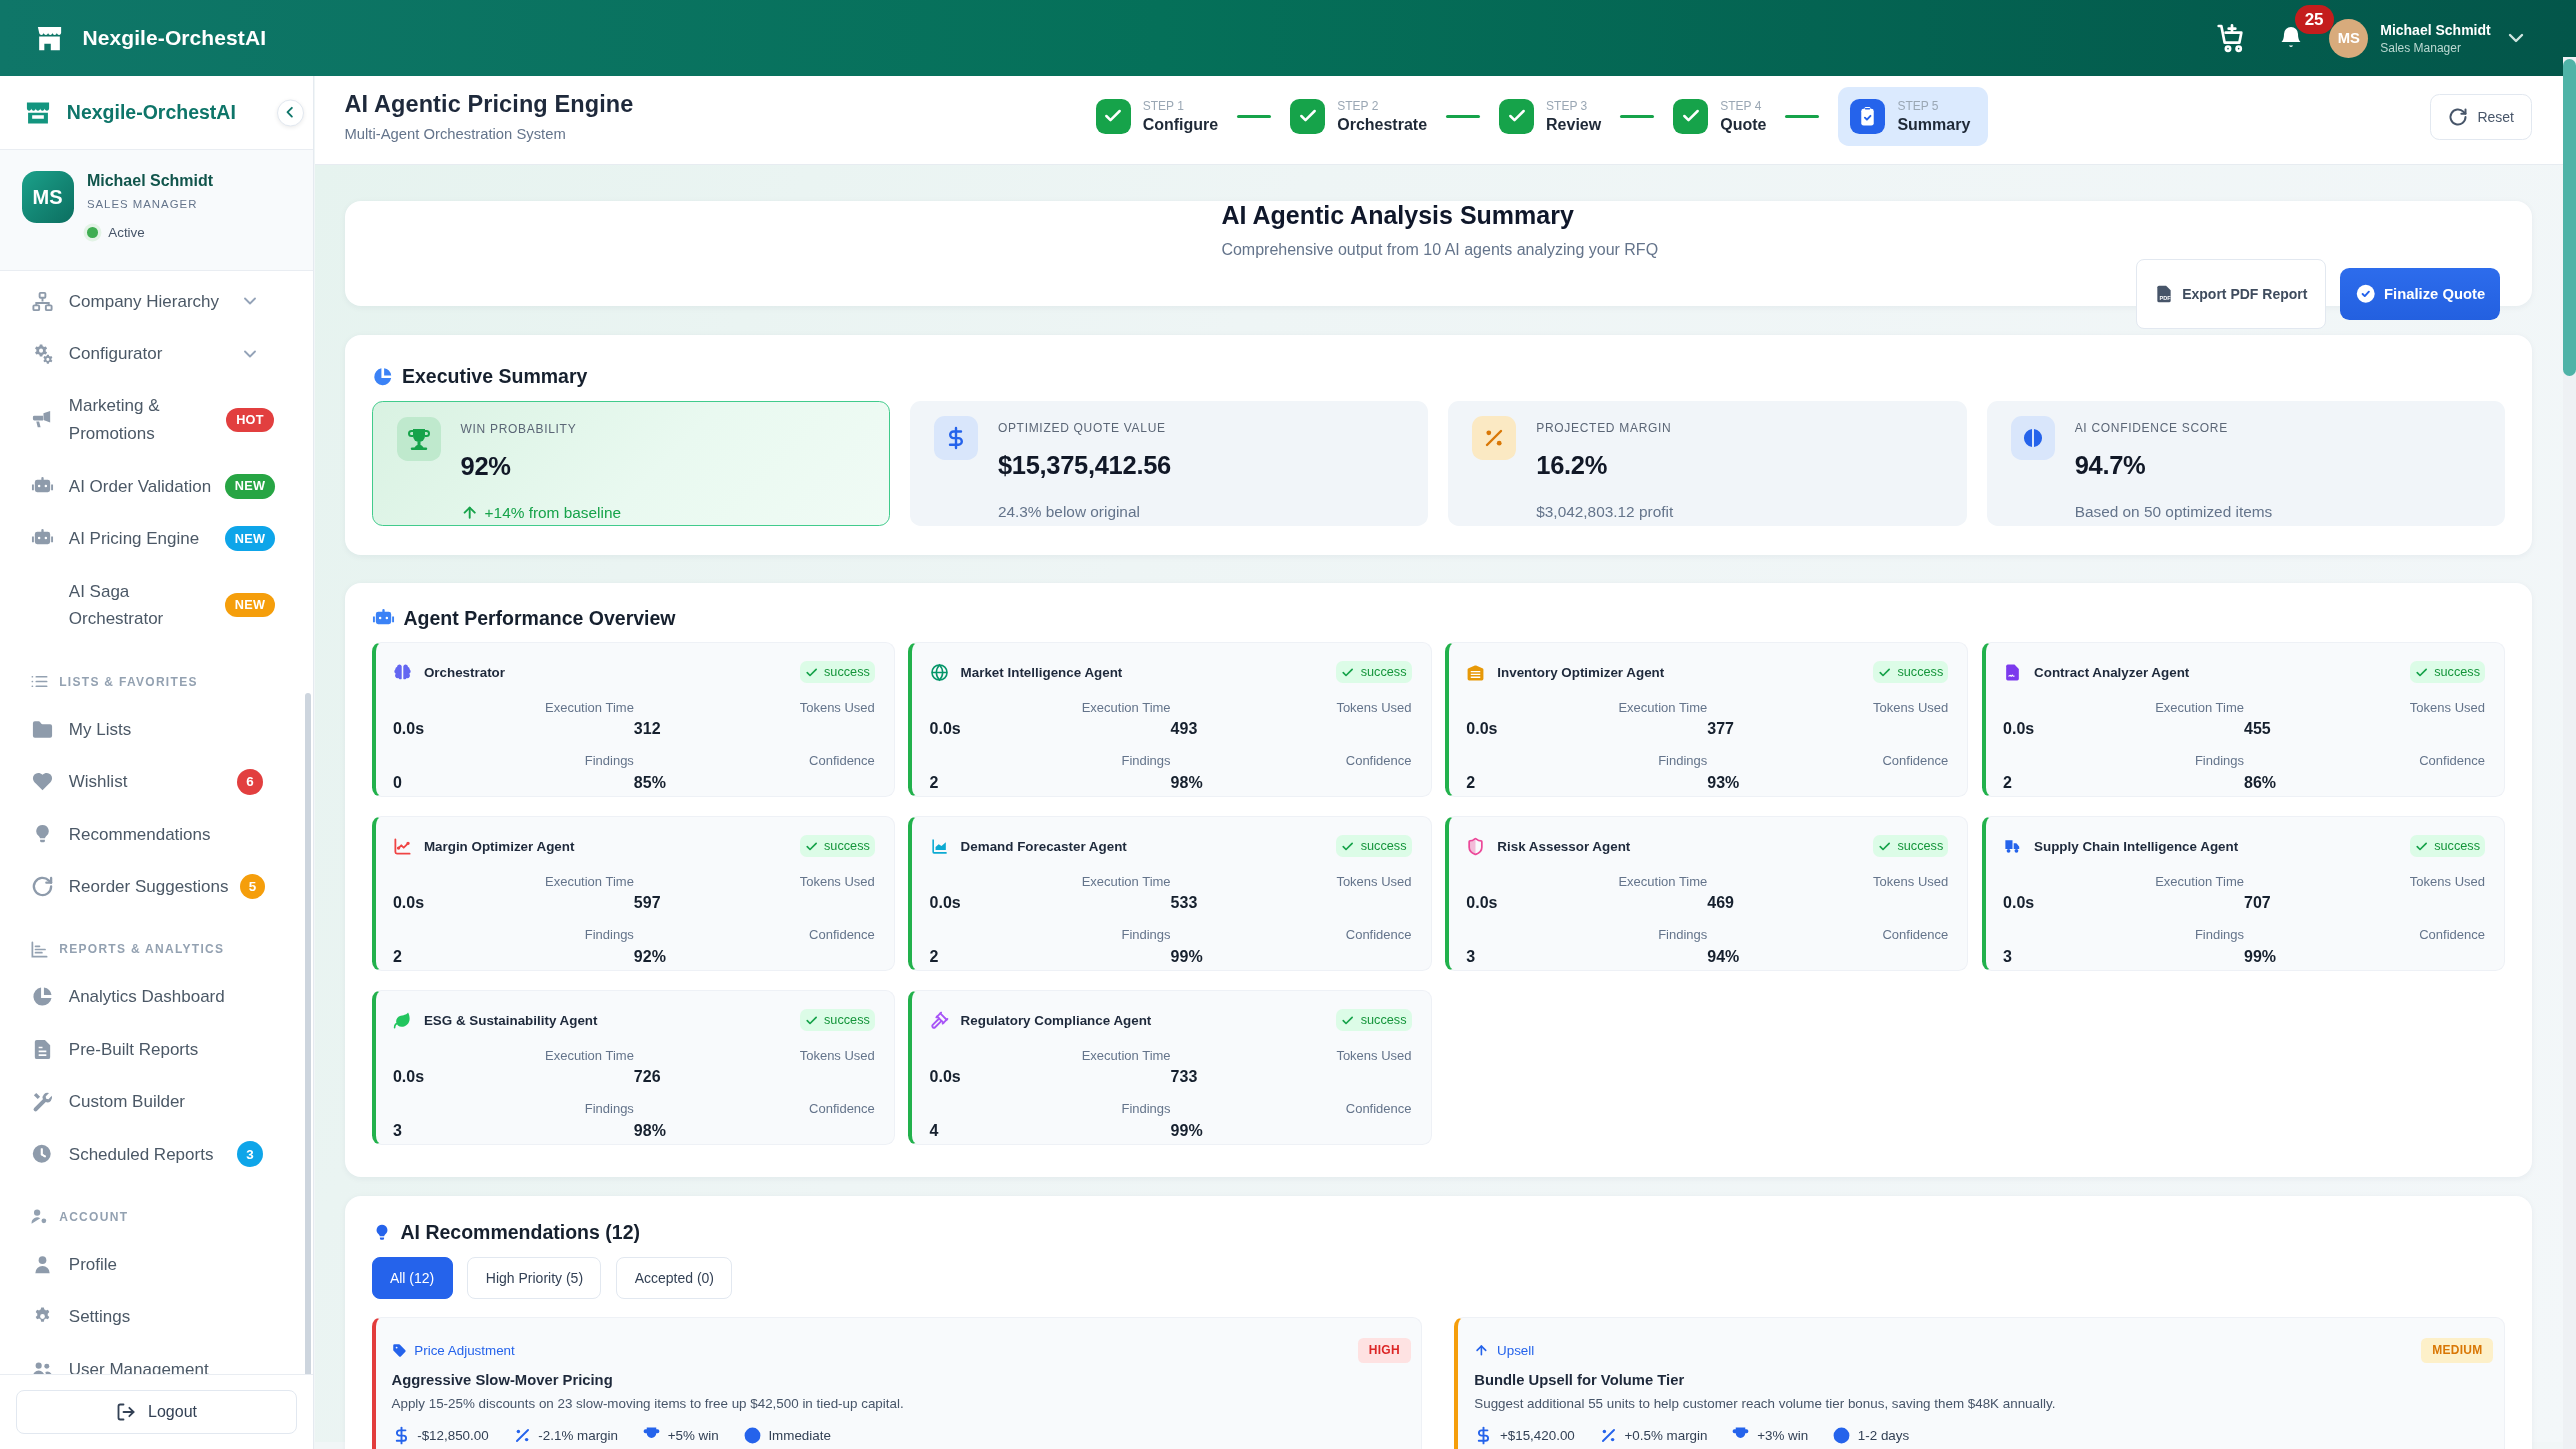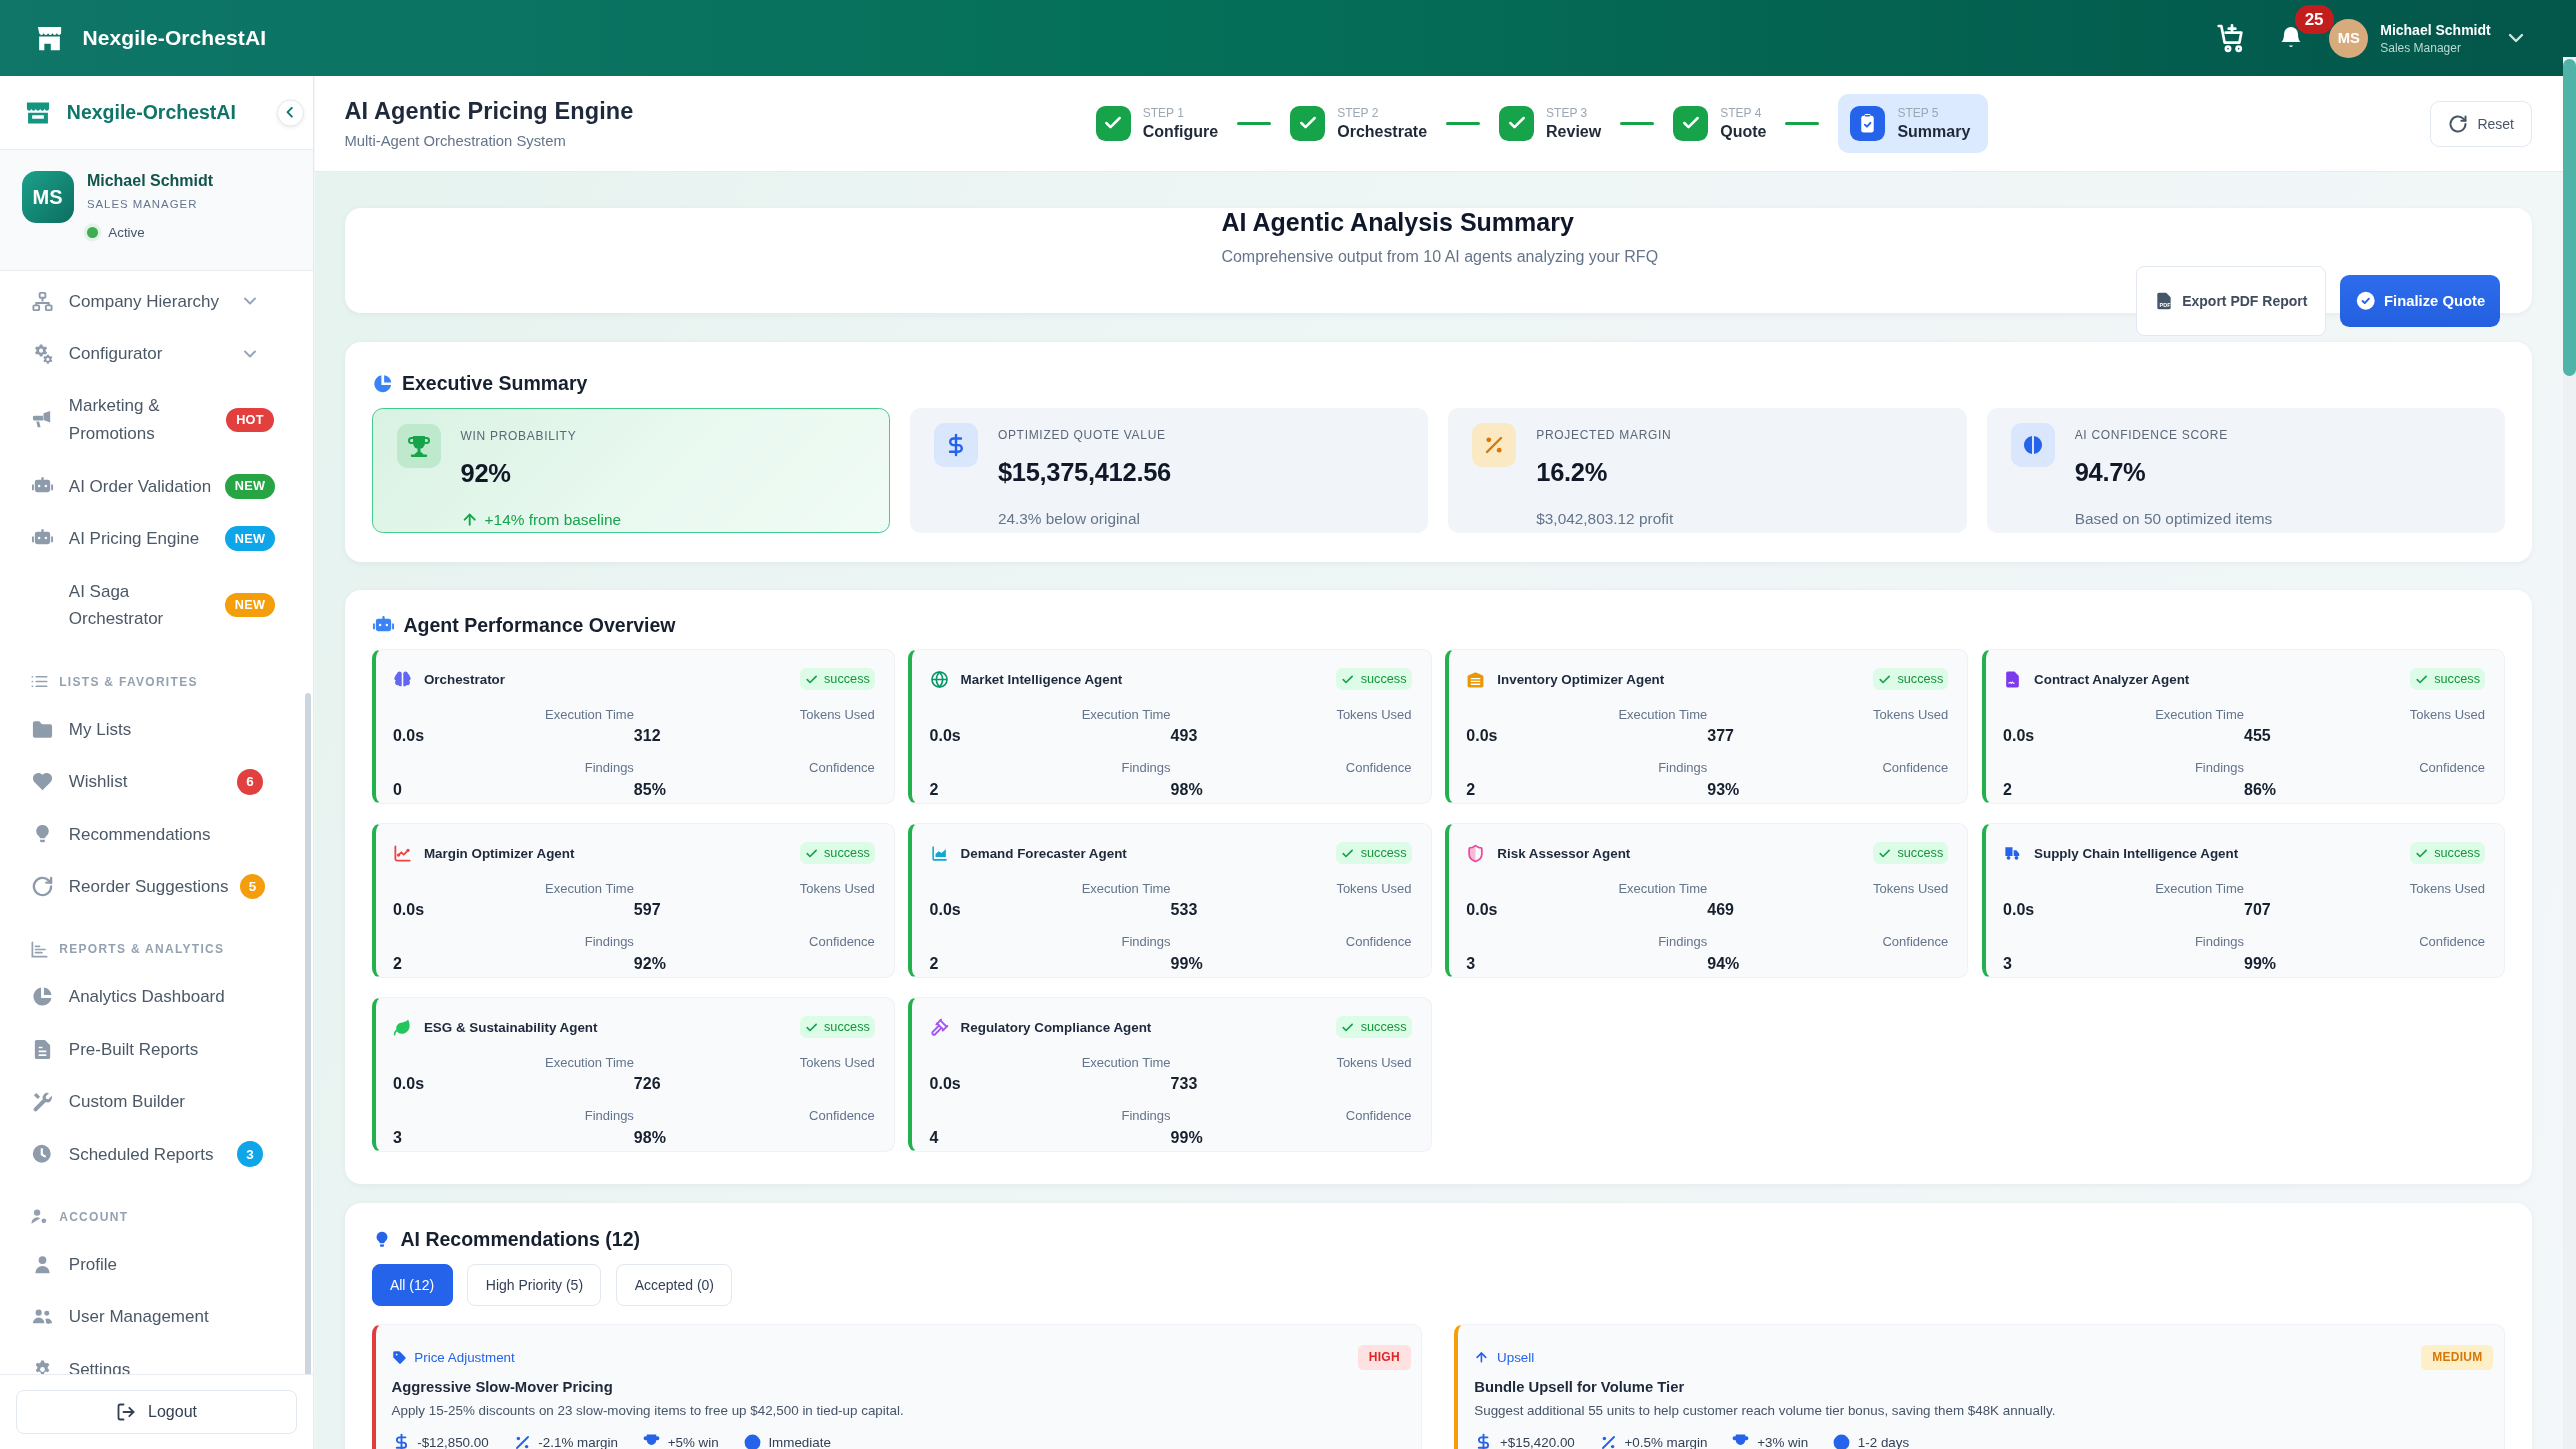--- a/index.html
+++ b/index.html
@@ -43,21 +43,21 @@
 .b-green { background:#27a544; }
 .b-blue { background:#0ea5e9; }
 .b-orange { background:#f59e0b; }
 .cbadge { min-width:25.5px; height:25.5px; border-radius:670px; color:#fff; font-size:13.4px; font-weight:bold; display:flex; align-items:center; justify-content:center; padding:0 5.4px; }
 .sec-head { display:flex; align-items:center; gap:10.7px; padding:27px 32px 12px 29.5px; color:#93a1b1; font-size:12px; font-weight:bold; letter-spacing:1.3px; }
 .sb-scroll { position:absolute; right:2px; top:617px; width:6px; height:741px; background:#cdd5de; border-radius:4px; }
 .sb-logout-wrap { position:absolute; bottom:0; left:0; width:100%; border-top:0.7px solid #e9edf2; padding:14.8px 16px; background:#fff; }
 .sb-logout { width:100%; height:44px; border:0.7px solid #e2e8f0; border-radius:8px; background:#fff; display:flex; align-items:center; justify-content:center; gap:12px; color:#334155; font-size:16px; }
 
 
-.main { position:absolute; left:315px; top:76px; width:2261px; }
+.main { position:absolute; left:315px; top:69px; width:2261px; }
 .pagehead { height:96px; background:#fff; border-bottom:0.7px solid #e7ecf1; display:flex; align-items:center; padding:0 44px 0 29.5px; }
 .ph-title { font-size:23.5px; font-weight:bold; color:#1e293b; letter-spacing:0.1px; }
 .ph-sub { font-size:14.8px; color:#64748b; margin-top:8.7px; }
 .stepper { display:flex; align-items:center; margin:0 auto; transform:translateX(10px); }
 .step { display:flex; align-items:center; }
 .step-ic { width:35px; height:35px; border-radius:9.4px; background:#16a34a; display:flex; align-items:center; justify-content:center; color:#fff; flex:none; }
 .step-tx { margin-left:12px; }
 .step-n { font-size:12px; color:#9aa7b4; }
 .step-name { font-size:16px; font-weight:bold; color:#1f2937; margin-top:3.4px; }
 .step-line { width:34px; height:3.4px; background:#16a34a; border-radius:2px; margin:0 19px; }
@@ -348,35 +348,35 @@
           <svg width="23" height="23" viewBox="0 0 24 24" fill="currentColor">
             <circle cx="12" cy="7.5" r="4"></circle>
             <path d="M4.5 21a7.5 7.5 0 0 1 15 0z"></path>
           </svg>
         </span>
       <span class="lbl">Profile</span>
     </div>
     <div class="nav-item">
       <span class="ic">
           <svg width="23" height="23" viewBox="0 0 24 24" fill="currentColor">
+            <path d="M10.6 2.5h2.8l.5 2.3c.6.2 1.1.5 1.6.9l2.2-.7 1.4 2.4-1.7 1.6c.1.6.1 1.3 0 1.9l1.7 1.6-1.4 2.4-2.2-.7c-.5.4-1 .7-1.6.9l-.5 2.3h-2.8l-.5-2.3a6.6 6.6 0 0 1-1.6-.9l-2.2.7-1.4-2.4 1.7-1.6a6.9 6.9 0 0 1 0-1.9L4.9 7.4l1.4-2.4 2.2.7c.5-.4 1-.7 1.6-.9zM12 9.5a2.5 2.5 0 1 0 0 5 2.5 2.5 0 0 0 0-5z"></path>
+          </svg>
+        </span>
+      <span class="lbl">Settings</span>
+    </div>
+    <div class="nav-item">
+      <span class="ic">
+          <svg width="23" height="23" viewBox="0 0 24 24" fill="currentColor">
             <circle cx="8" cy="8" r="3.2"></circle>
             <circle cx="16.5" cy="8.5" r="2.6"></circle>
             <path d="M2 19a6 6 0 0 1 12 0zM15 14.5a5 5 0 0 1 7 4.5h-6"></path>
             <circle cx="18" cy="17.5" r="2.2"></circle>
           </svg>
         </span>
       <span class="lbl">User Management</span>
-    </div>
-    <div class="nav-item">
-      <span class="ic">
-          <svg width="23" height="23" viewBox="0 0 24 24" fill="currentColor">
-            <path d="M10.6 2.5h2.8l.5 2.3c.6.2 1.1.5 1.6.9l2.2-.7 1.4 2.4-1.7 1.6c.1.6.1 1.3 0 1.9l1.7 1.6-1.4 2.4-2.2-.7c-.5.4-1 .7-1.6.9l-.5 2.3h-2.8l-.5-2.3a6.6 6.6 0 0 1-1.6-.9l-2.2.7-1.4-2.4 1.7-1.6a6.9 6.9 0 0 1 0-1.9L4.9 7.4l1.4-2.4 2.2.7c.5-.4 1-.7 1.6-.9zM12 9.5a2.5 2.5 0 1 0 0 5 2.5 2.5 0 0 0 0-5z"></path>
-          </svg>
-        </span>
-      <span class="lbl">Settings</span>
     </div>
   </nav>
   <div class="sb-scroll"></div>
   <div class="sb-logout-wrap">
     <div class="sb-logout">
       <svg width="20" height="20" viewBox="0 0 24 24" fill="none" stroke="currentColor" stroke-width="2.2" stroke-linecap="round" stroke-linejoin="round">
           <path d="M9 21H5a2 2 0 0 1-2-2V5a2 2 0 0 1 2-2h4"></path>
           <path d="m16 17 5-5-5-5"></path>
           <path d="M21 12H9"></path>
         </svg>

